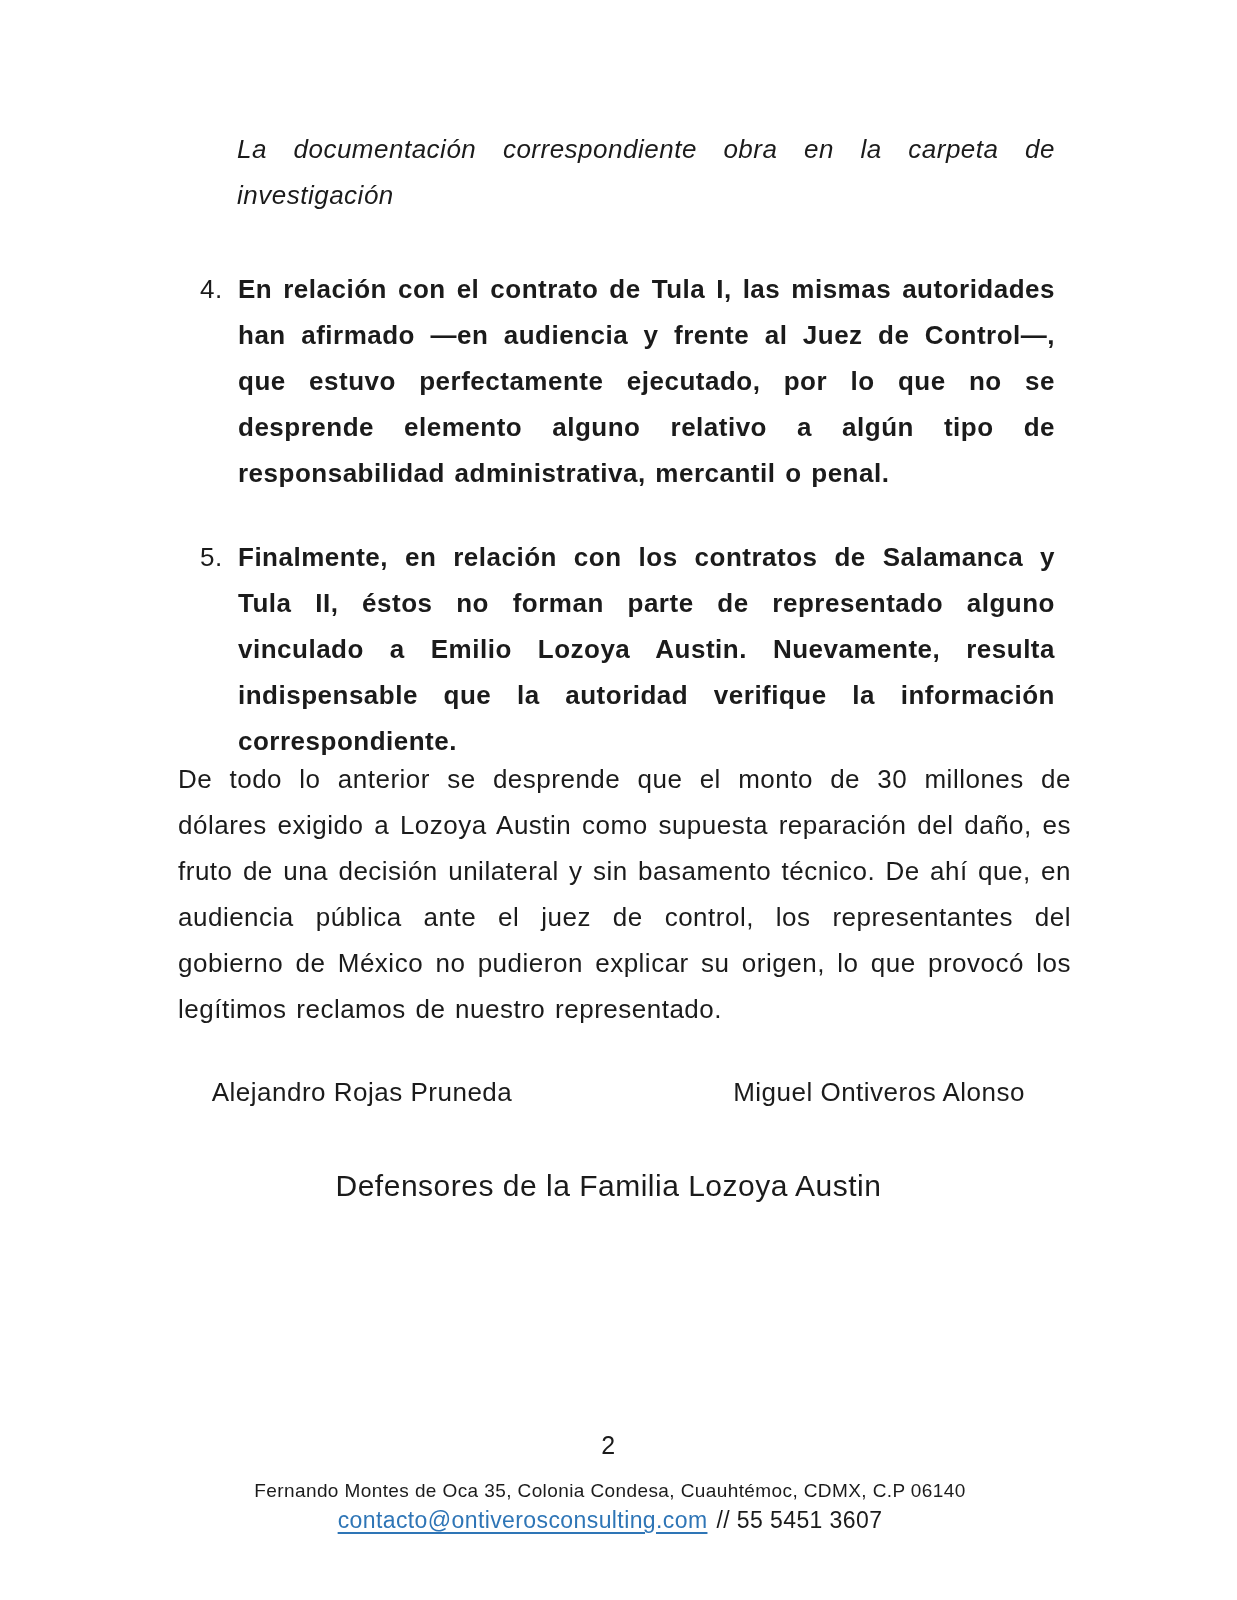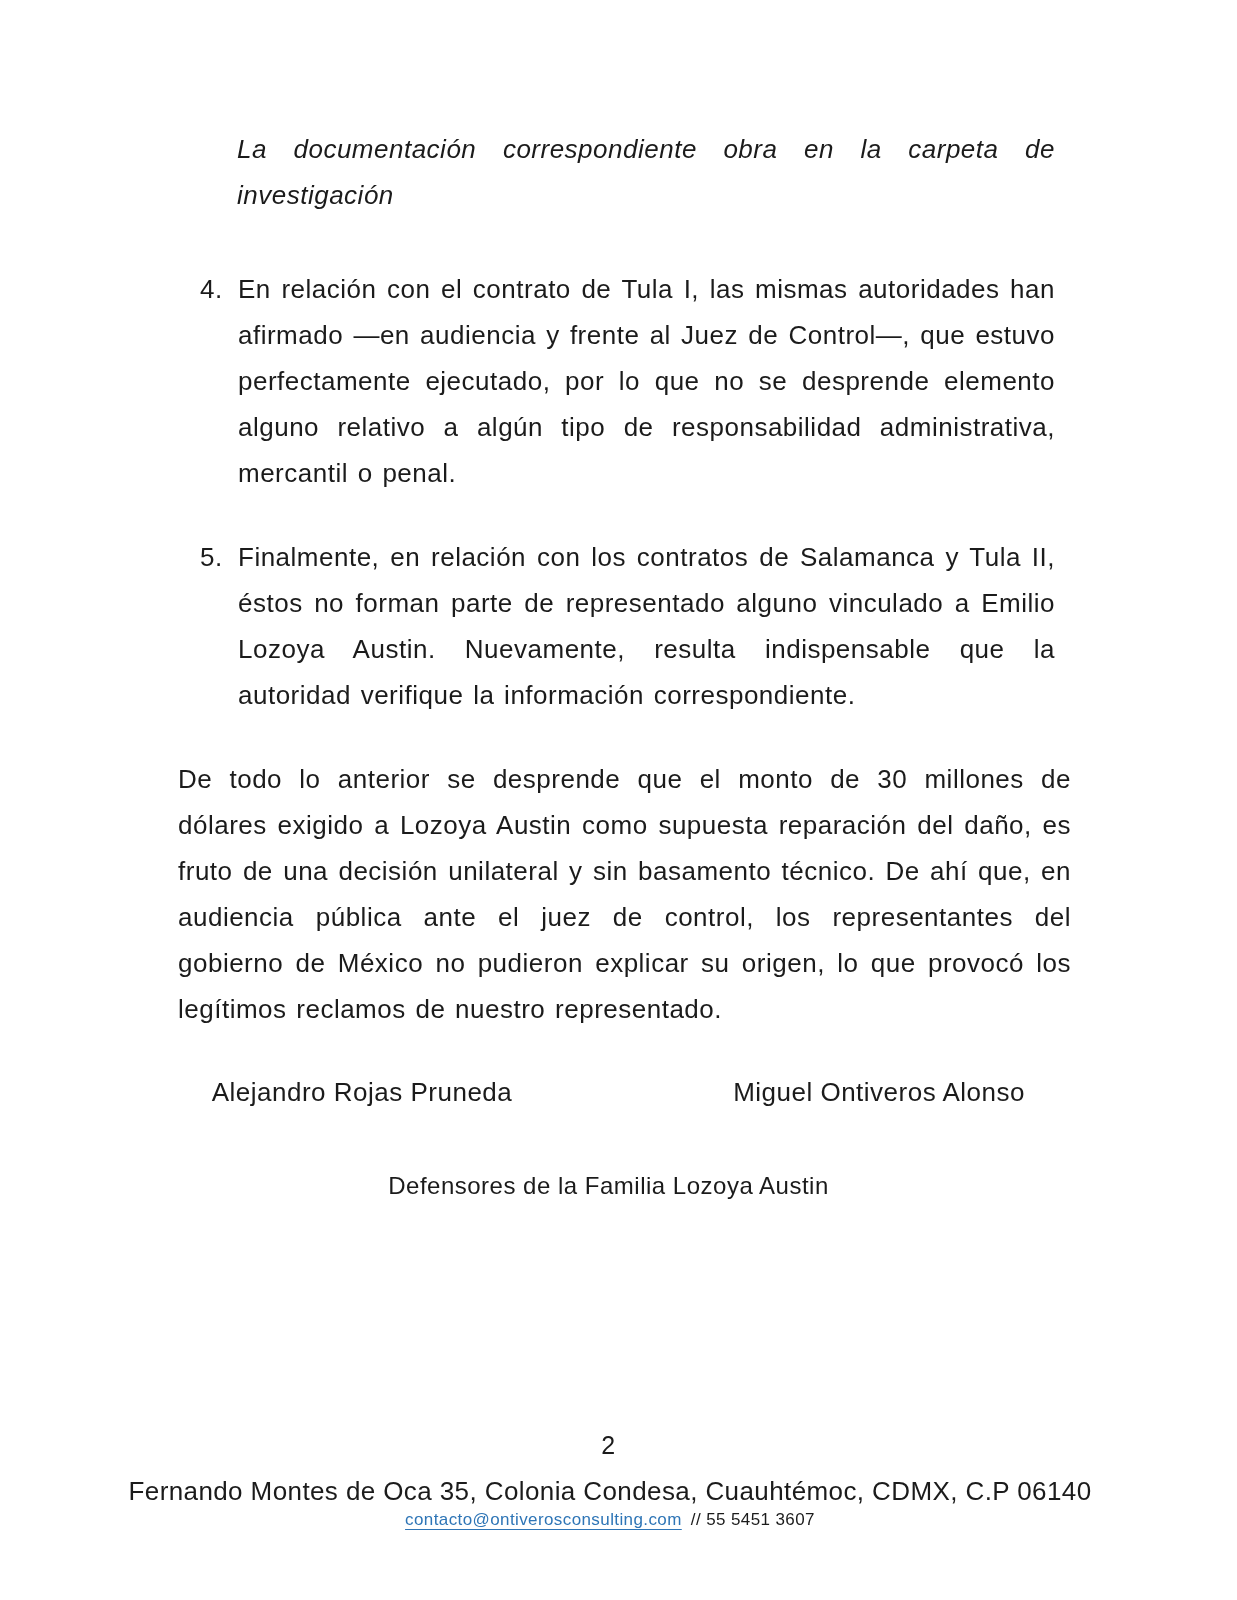--- a/index.html
+++ b/index.html
@@ -46,20 +46,21 @@
   }
   .list-item .num {
     flex: 0 0 38px;
     font-size: 26px;
     line-height: 46px;
     letter-spacing: 0.5px;
   }
   .list-item .item-text {
     flex: 1;
     text-align: justify;
+    font-weight: bold;
   }
   .item4 { top: 266px; }
   .item5 { top: 534px; }
   .closing {
     position: absolute;
     left: 162px;
     width: 893px;
     top: 756px;
     text-align: justify;
     margin-left: 16px;
@@ -81,21 +82,21 @@
     white-space: nowrap;
   }
   .sig-left  { left: 0;  width: 400px; }
   .sig-right { right: 30px; width: 350px; text-align: right; }
   .role {
     position: absolute;
     left: 162px;
     width: 893px;
     top: 1163px;
     text-align: center;
-    font-size: 24px;
+    font-size: 30px;
     line-height: 46px;
     letter-spacing: 0.5px;
     margin: 0;
   }
   
   .pagenum {
     position: absolute;
     left: 162px;
     width: 893px;
     top: 1430px;
@@ -103,32 +104,32 @@
     font-size: 25px;
     line-height: 30px;
     letter-spacing: 0.5px;
   }
   .address {
     position: absolute;
     left: 110px;
     width: 1000px;
     top: 1476px;
     text-align: center;
-    font-size: 26px;
+    font-size: 19px;
     line-height: 30px;
     letter-spacing: 0.4px;
     white-space: nowrap;
   }
   .contact {
     position: absolute;
     left: 110px;
     width: 1000px;
     top: 1505px;
     text-align: center;
-    font-size: 17px;
+    font-size: 23px;
     line-height: 30px;
     letter-spacing: 0.4px;
     white-space: nowrap;
   }
   .contact .email {
     color: #2e75b6;
     text-decoration: underline;
     text-underline-offset: 4px;
     cursor: pointer;
   }

